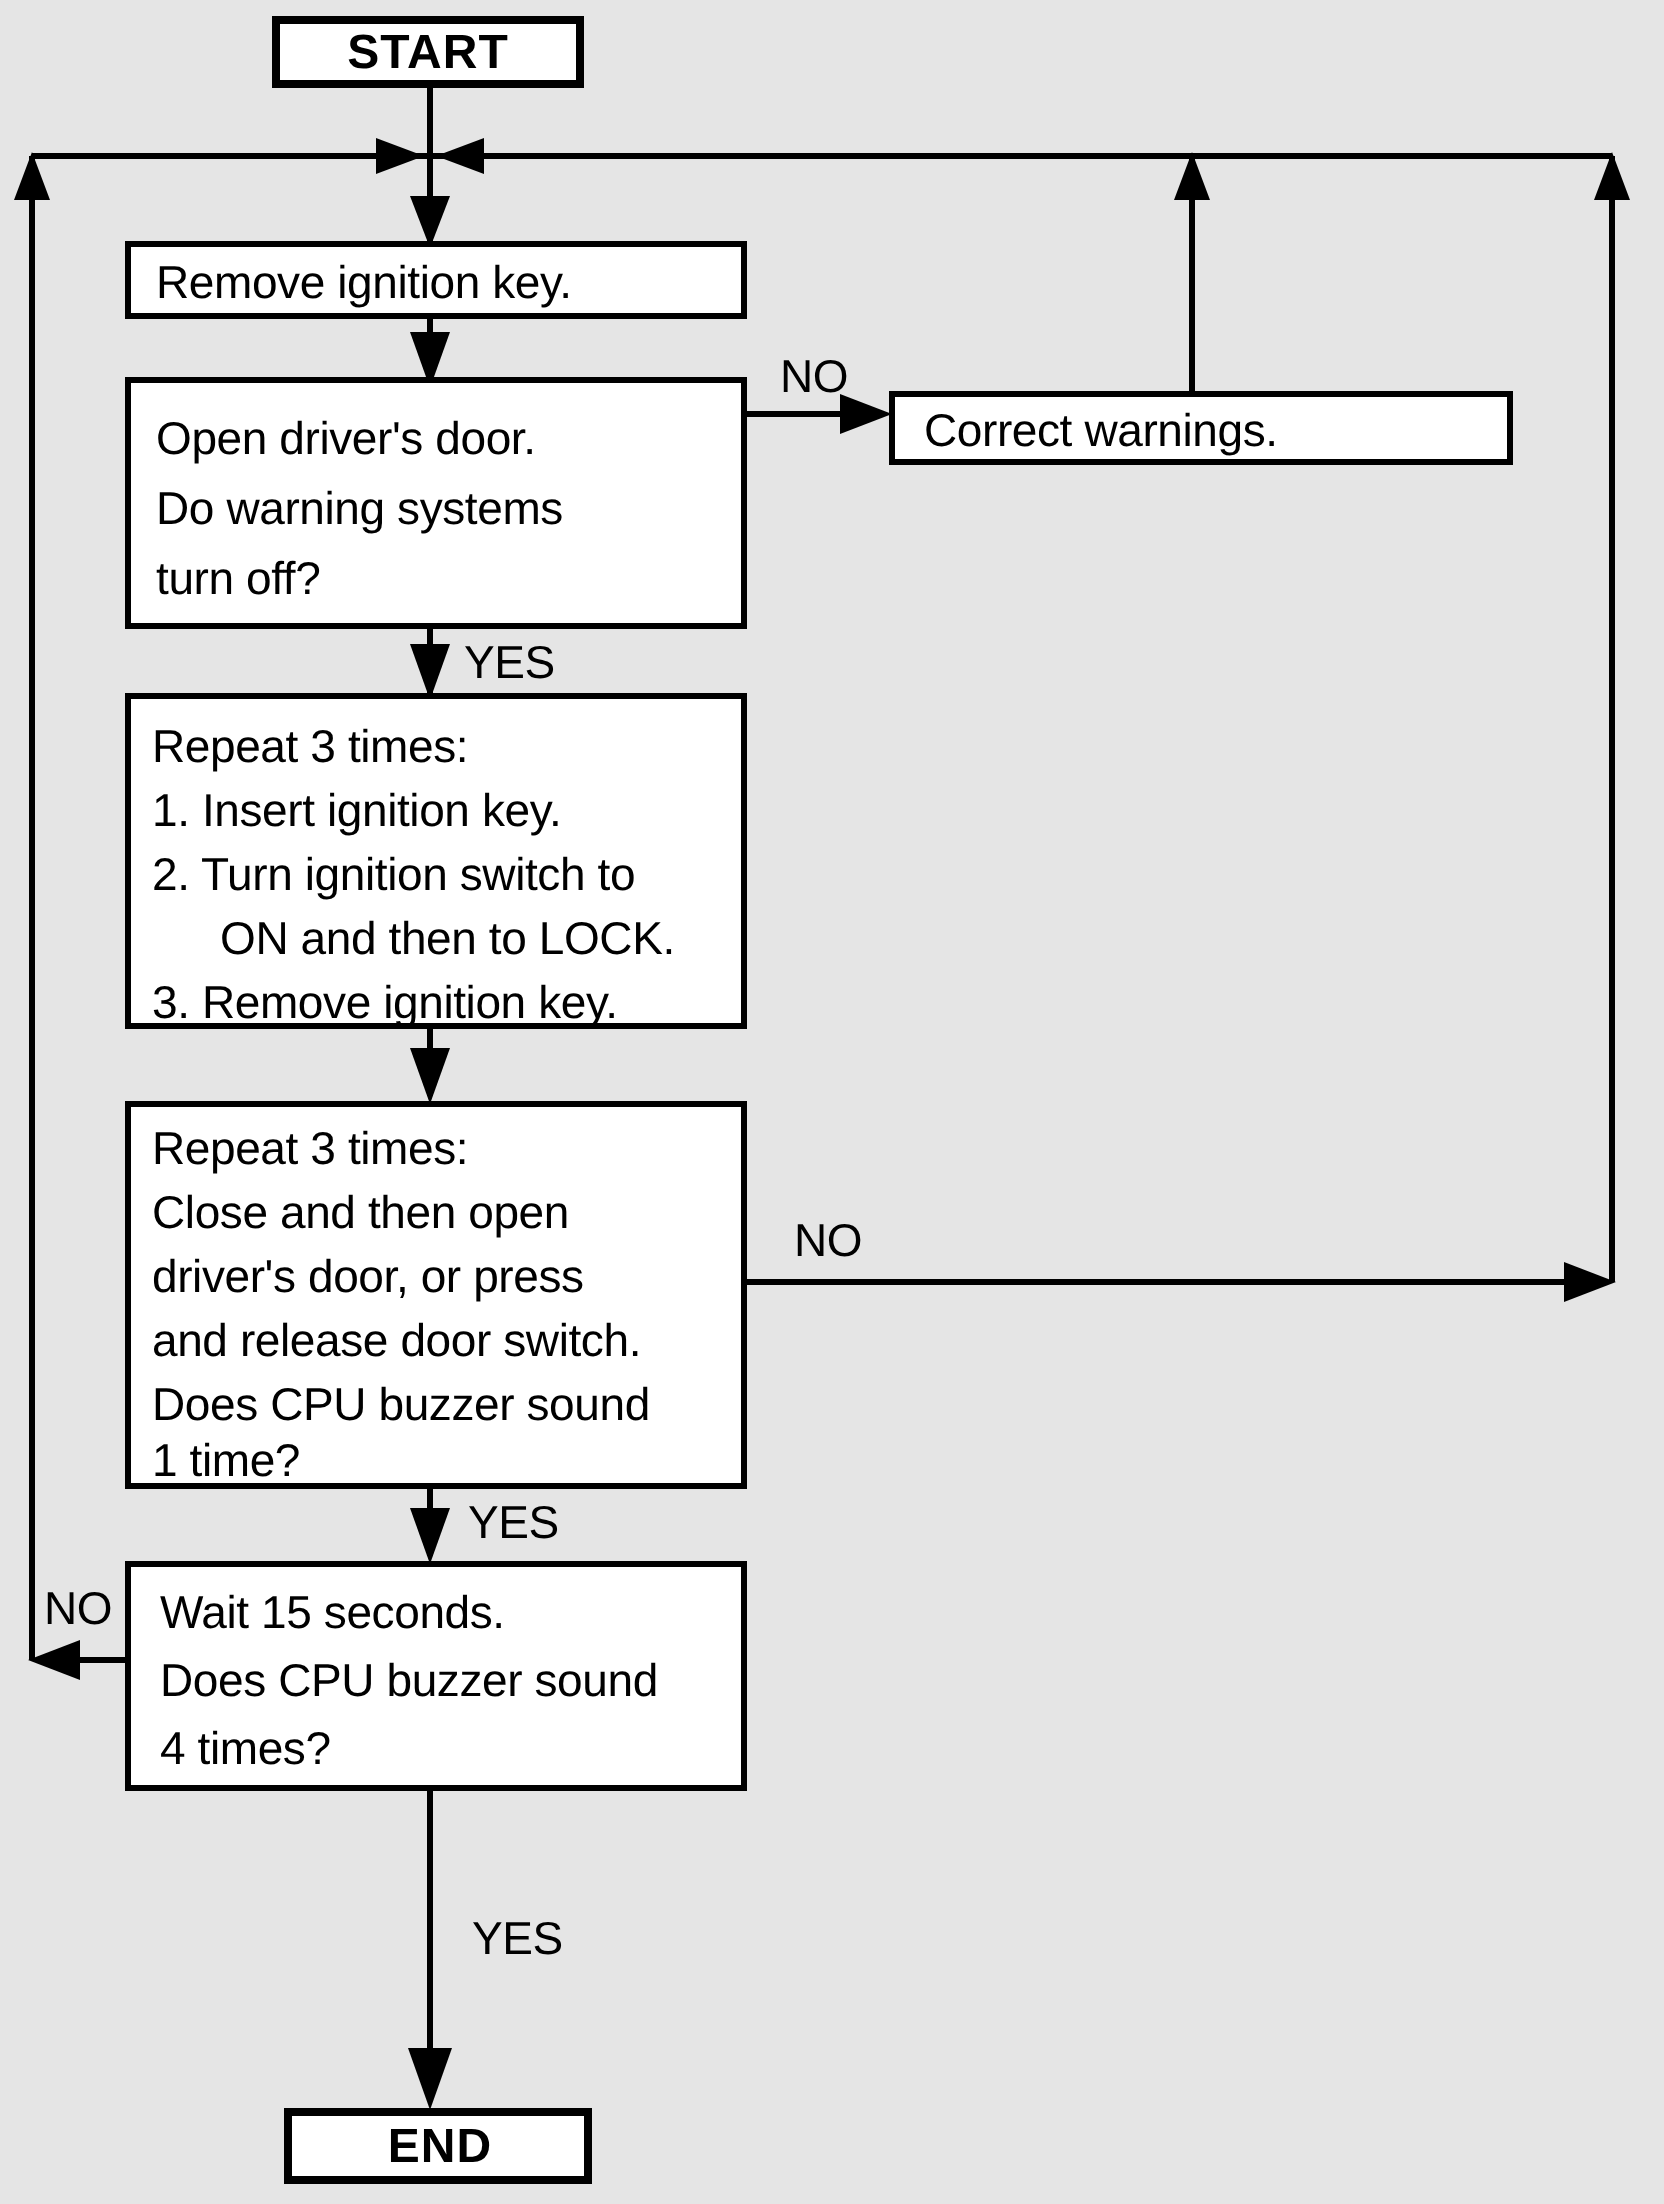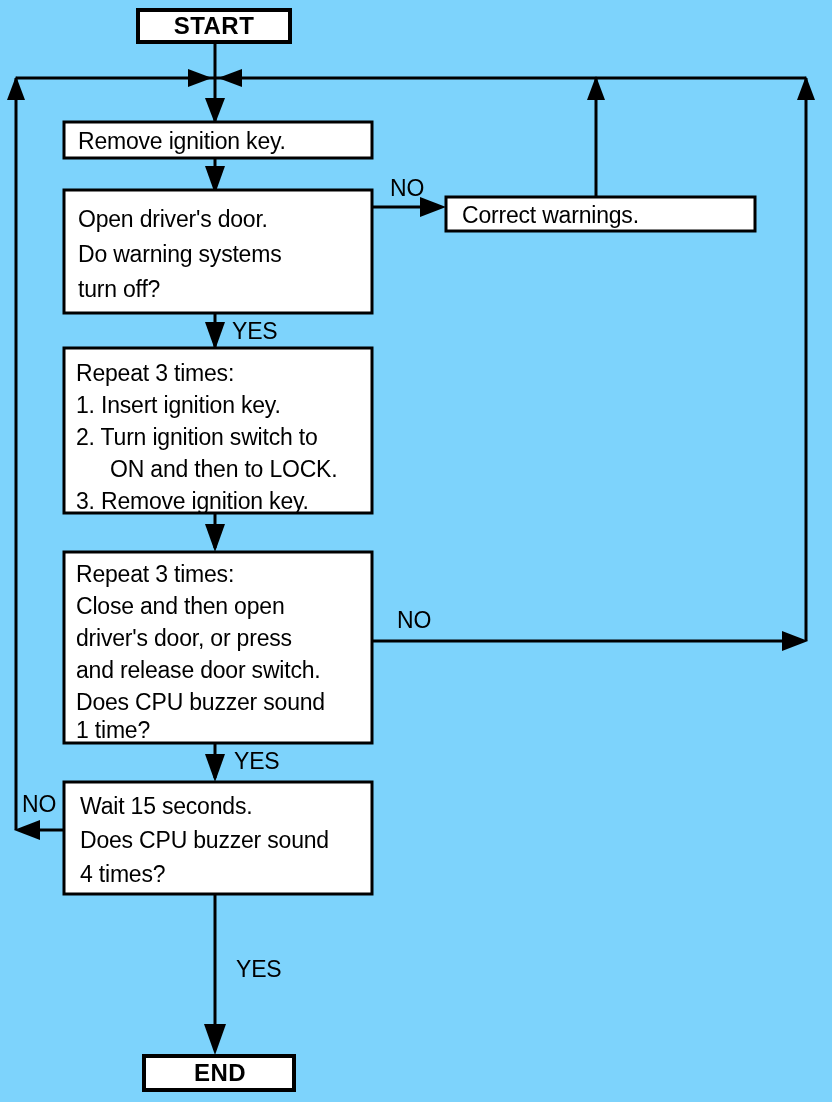--- a/index.html
+++ b/index.html
@@ -7,21 +7,21 @@
     padding: 0;
     background: #ffffff;
   }
   body {
     font-family: "Liberation Sans", sans-serif;
   }
   #flow-root {
     position: relative;
     width: 832px;
     height: 1102px;
-    background: #7dd3fc;
+    background: #e5e5e5;
     overflow: hidden;
   }
   svg.flow-svg {
     position: absolute;
     left: 0;
     top: 0;
     width: 832px;
     height: 1102px;
   }
   .node-box {

